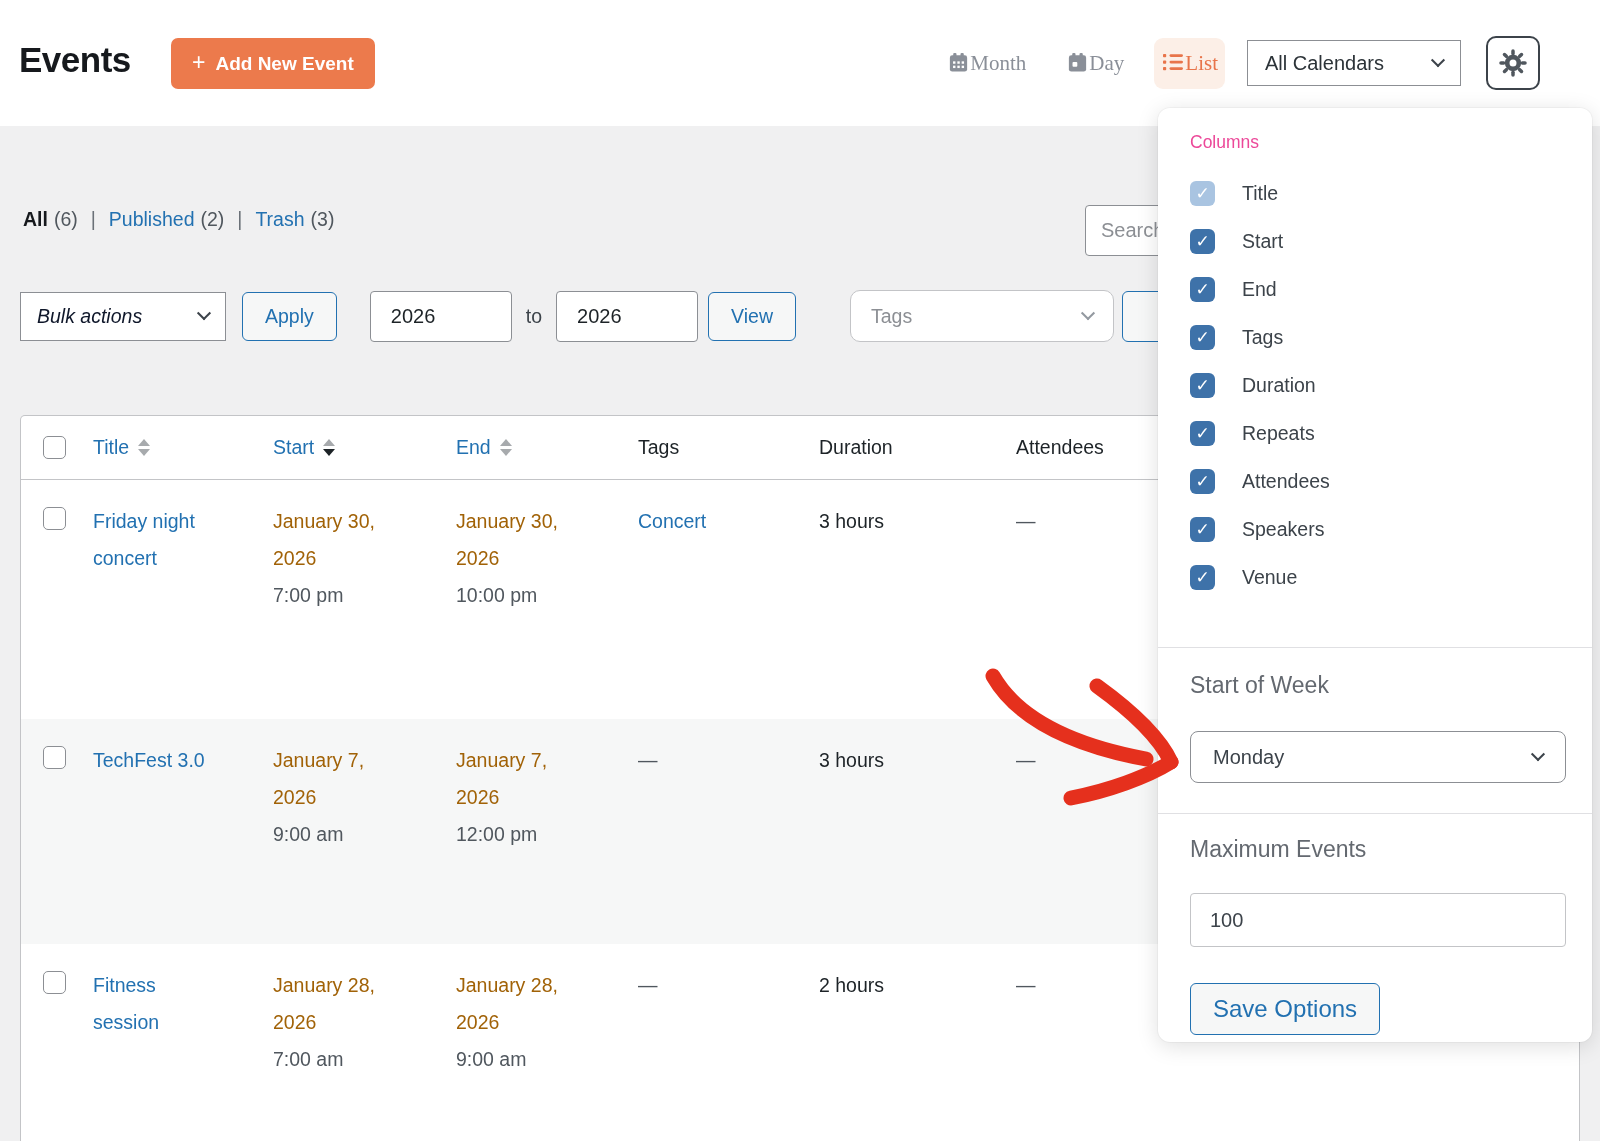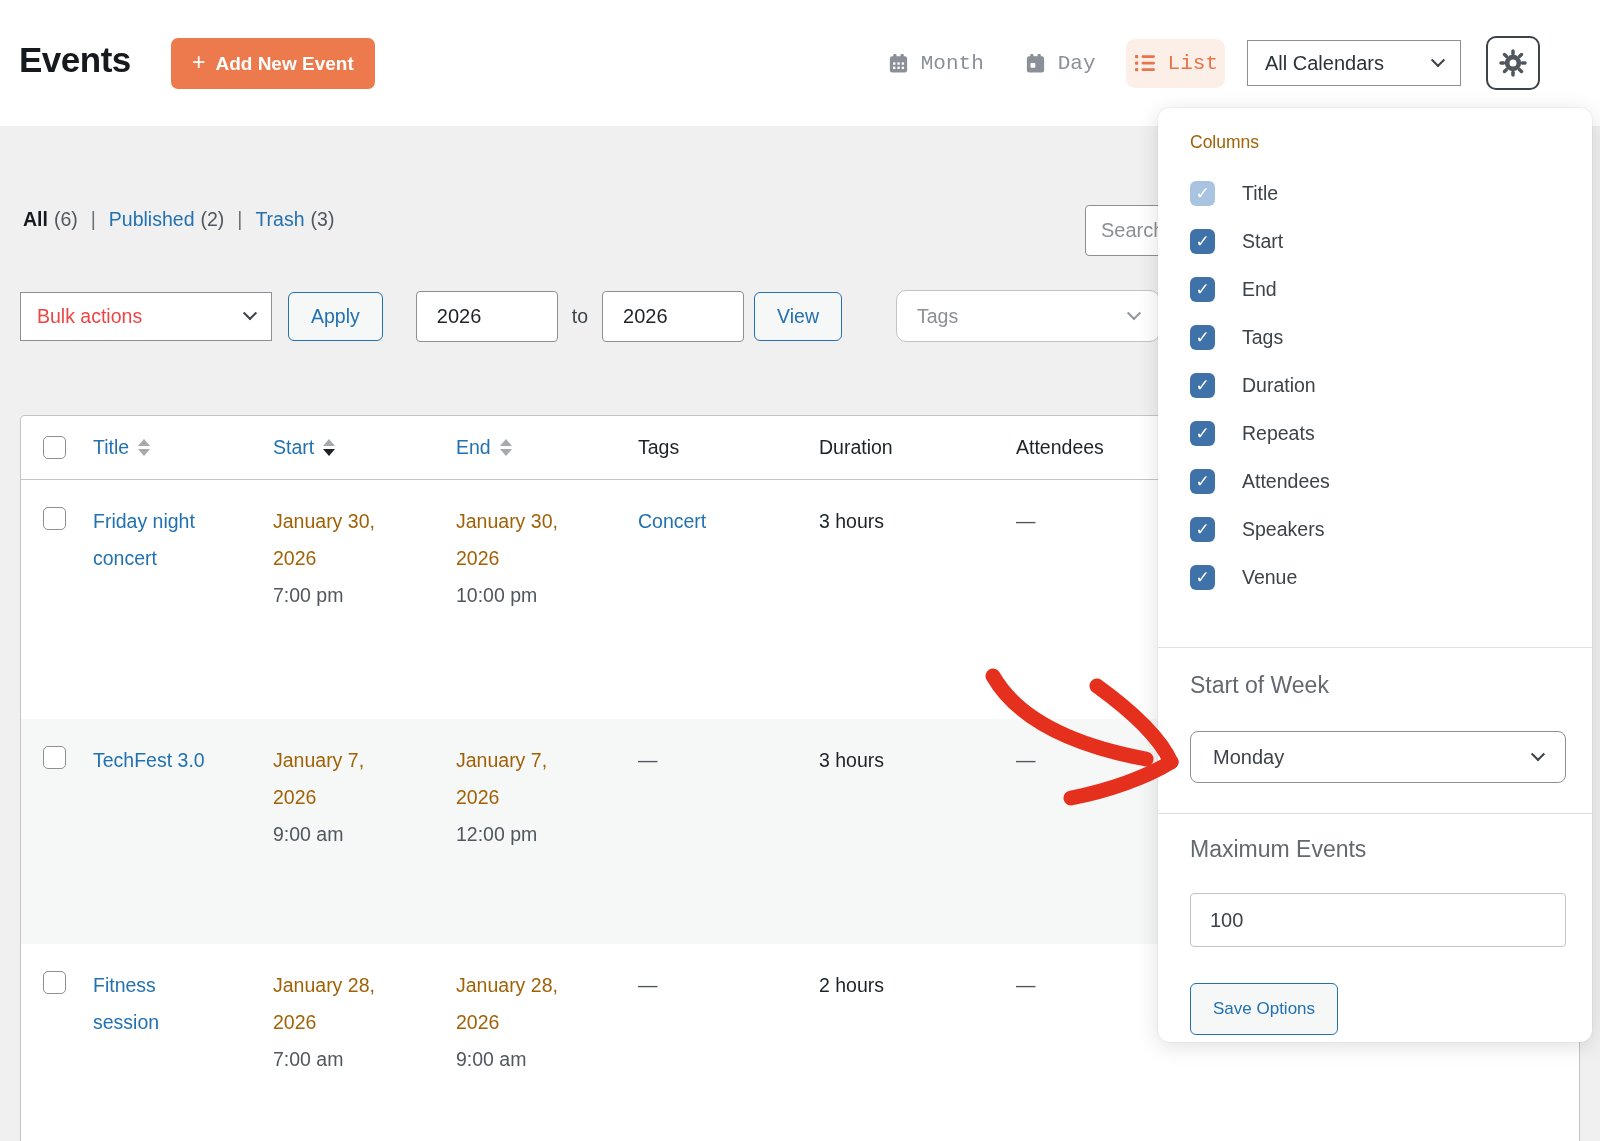--- a/index.html
+++ b/index.html
@@ -27,22 +27,22 @@
     display: flex; align-items: center; gap: 10px; cursor: pointer;
     font-family: inherit;
   }
   .btn-add .plus { font-size: 23px; font-weight: 400; line-height: 1; margin-top: -2px; }
 
   .topbar-right {
     position: absolute; right: 60px; top: 36px; height: 54px;
     display: flex; align-items: center;
   }
   .view-btn {
-    display: flex; align-items: center; gap: 11px;
-    background: none; border: none; cursor: pointer; font-family: Liberation Mono, monospace;
+    display: flex; 
+    background: none; border: none; cursor: pointer; font-family: Liberation Serif, serif;
     font-size: 21px; color: #8a8f98; padding: 10px 12px;
   }
   .view-btn.list-active {
     background: #fcefe7; border-radius: 9px; color: #e8744a;
     padding: 13px 7px; margin-left: 18px;
   }
   .select-box {
     display: flex; align-items: center; justify-content: space-between;
     background: #fff; border: 1px solid #8c8f94; border-radius: 0;
     height: 46px; cursor: pointer;
@@ -71,21 +71,21 @@
   .fsep { color: #6b7178; margin: 0 13px; }
 
   .search-input {
     position: absolute; left: 1085px; top: 79px; width: 240px; height: 51px;
     border: 1px solid #8c8f94; border-radius: 4px; background: #fff;
     font-size: 20px; padding: 0 15px; color: #2c3338; font-family: inherit; z-index: 5;
   }
   .search-input::placeholder { color: #8c8f94; opacity: 1; }
 
   .toolbar { position: absolute; left: 20px; top: 164px; display: flex; align-items: center; z-index: 5; }
-  .bulk-select { width: 252px; height: 49px; padding: 0 16px; font-size: 19.5px; color: #ef4444; }
+  .bulk-select { width: 206px; height: 49px; padding: 0 16px; font-size: 19.5px; color: #0f172a; font-style: italic; }
   .btn-secondary {
     background: #f6f7f7; border: 1.5px solid #2271b1; border-radius: 6px;
     color: #2271b1; font-size: 19.5px; font-family: inherit; cursor: pointer;
     height: 49px; padding: 0 22px;
   }
   .btn-apply { margin-left: 16px; }
   .year-input {
     width: 142px; height: 51px; border: 1px solid #8c8f94; border-radius: 4px;
     background: #fff; font-size: 20px; padding: 0 20px; color: #1d2327; font-family: inherit;
   }
@@ -137,21 +137,21 @@
   .dash { color: #50575e; }
   .dur { color: #1d2327; }
 
   
   .panel {
     position: absolute; left: 1158px; top: 108px; width: 434px; height: 934px;
     background: #fff; border-radius: 12px; z-index: 50;
     box-shadow: 0 4px 22px rgba(0,0,0,0.13), 0 0 0 1px rgba(0,0,0,0.03);
     padding: 24px 26px 0 32px; overflow: hidden;
   }
-  .panel-heading { font-size: 17.5px; color: #a16207; }
+  .panel-heading { font-size: 17.5px; color: #ec4899; }
   .opt-list { margin-top: 16px; }
   .opt { height: 48px; display: flex; align-items: center; gap: 27px; cursor: pointer; }
   .cbx {
     width: 25px; height: 25px; border-radius: 6px; background: #3e72a9;
     display: flex; align-items: center; justify-content: center; flex: none;
     color: #fff; font-size: 17px; font-weight: 700;
   }
   .cbx.disabled { background: #a9c4e1; }
   .opt-label { font-size: 19.5px; color: #3c434a; }
   .panel-divider { border: none; border-top: 1px solid #e0e0e3; margin: 46px -26px 0 -32px; }
@@ -162,21 +162,21 @@
     padding: 0 22px; font-size: 20px; color: #3c434a;
   }
   .sow-select .chev { border-width: 2.5px; border-color: #3c434a; }
   .divider-2 { margin-top: 30px; }
   .max-label { margin-top: 22px; }
   .max-input {
     margin-top: 30px; width: 100%; height: 54px;
     border: 1px solid #c3c4c7; border-radius: 4px; background: #fff;
     font-size: 20px; padding: 0 19px; color: #3c434a; font-family: inherit;
   }
-  .btn-save { margin-top: 36px; height: 52px; font-size: 17px; }
+  .btn-save { margin-top: 36px; height: 52px; font-size: 24px; }
 
   
   .arrow-overlay { position: absolute; left: 0; top: 0; z-index: 60; pointer-events: none; }
   .arrow-overlay path { fill: none; stroke-width: 15; stroke-linecap: round; }
 </style>
 </head>
 <body>
 
 <div class="topbar">
   <h1 class="page-title">Events</h1>

